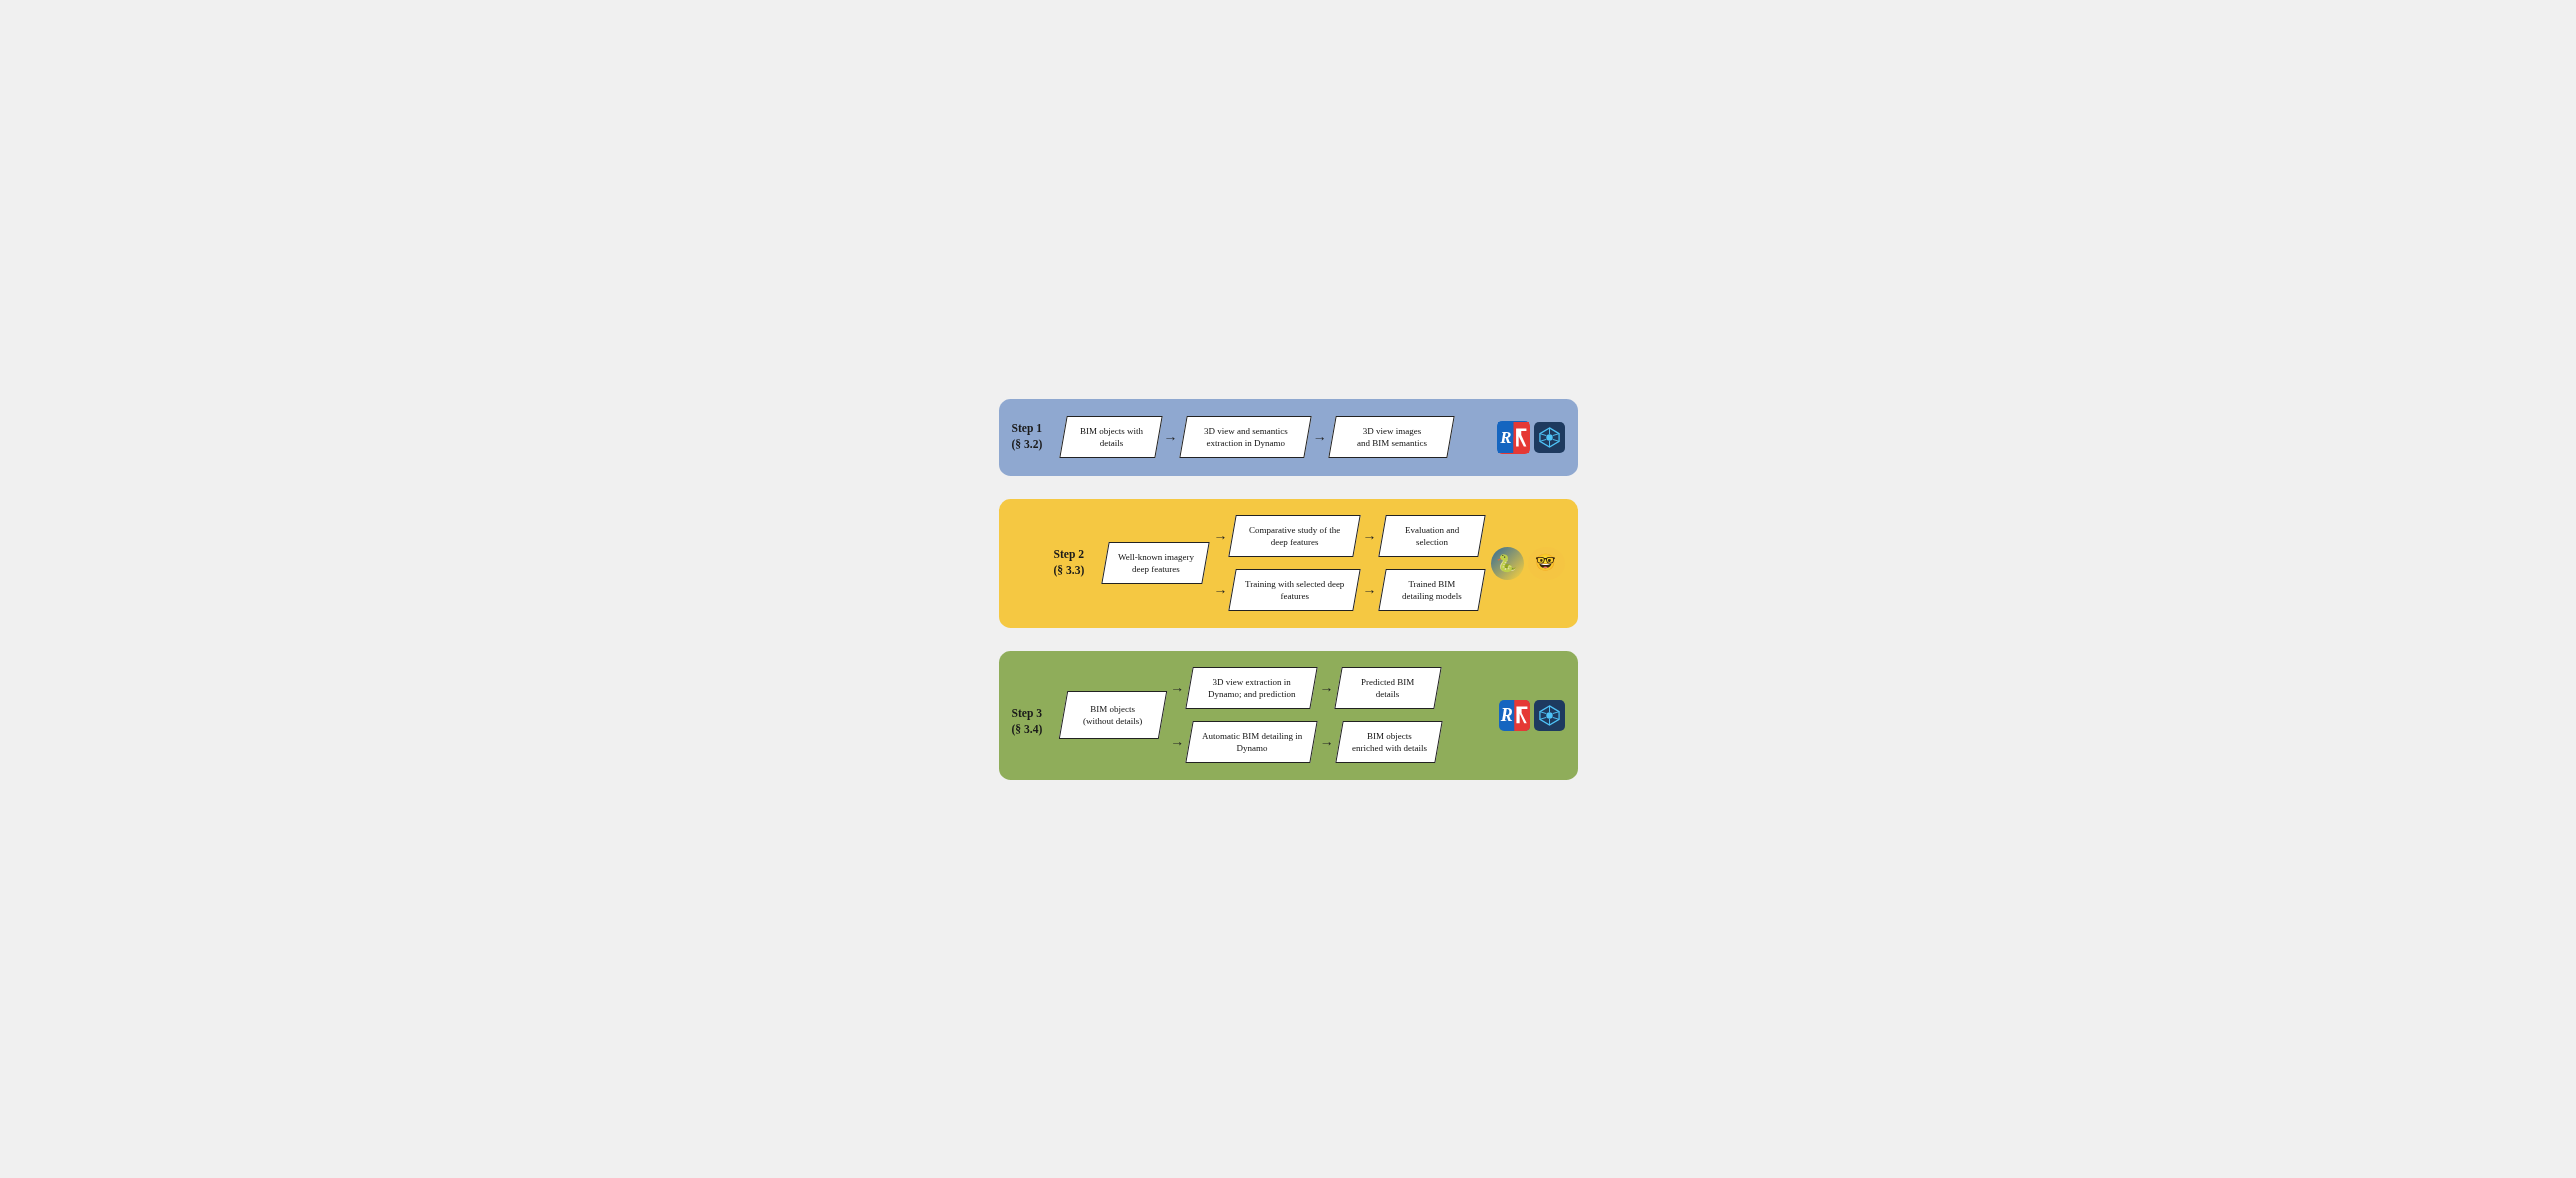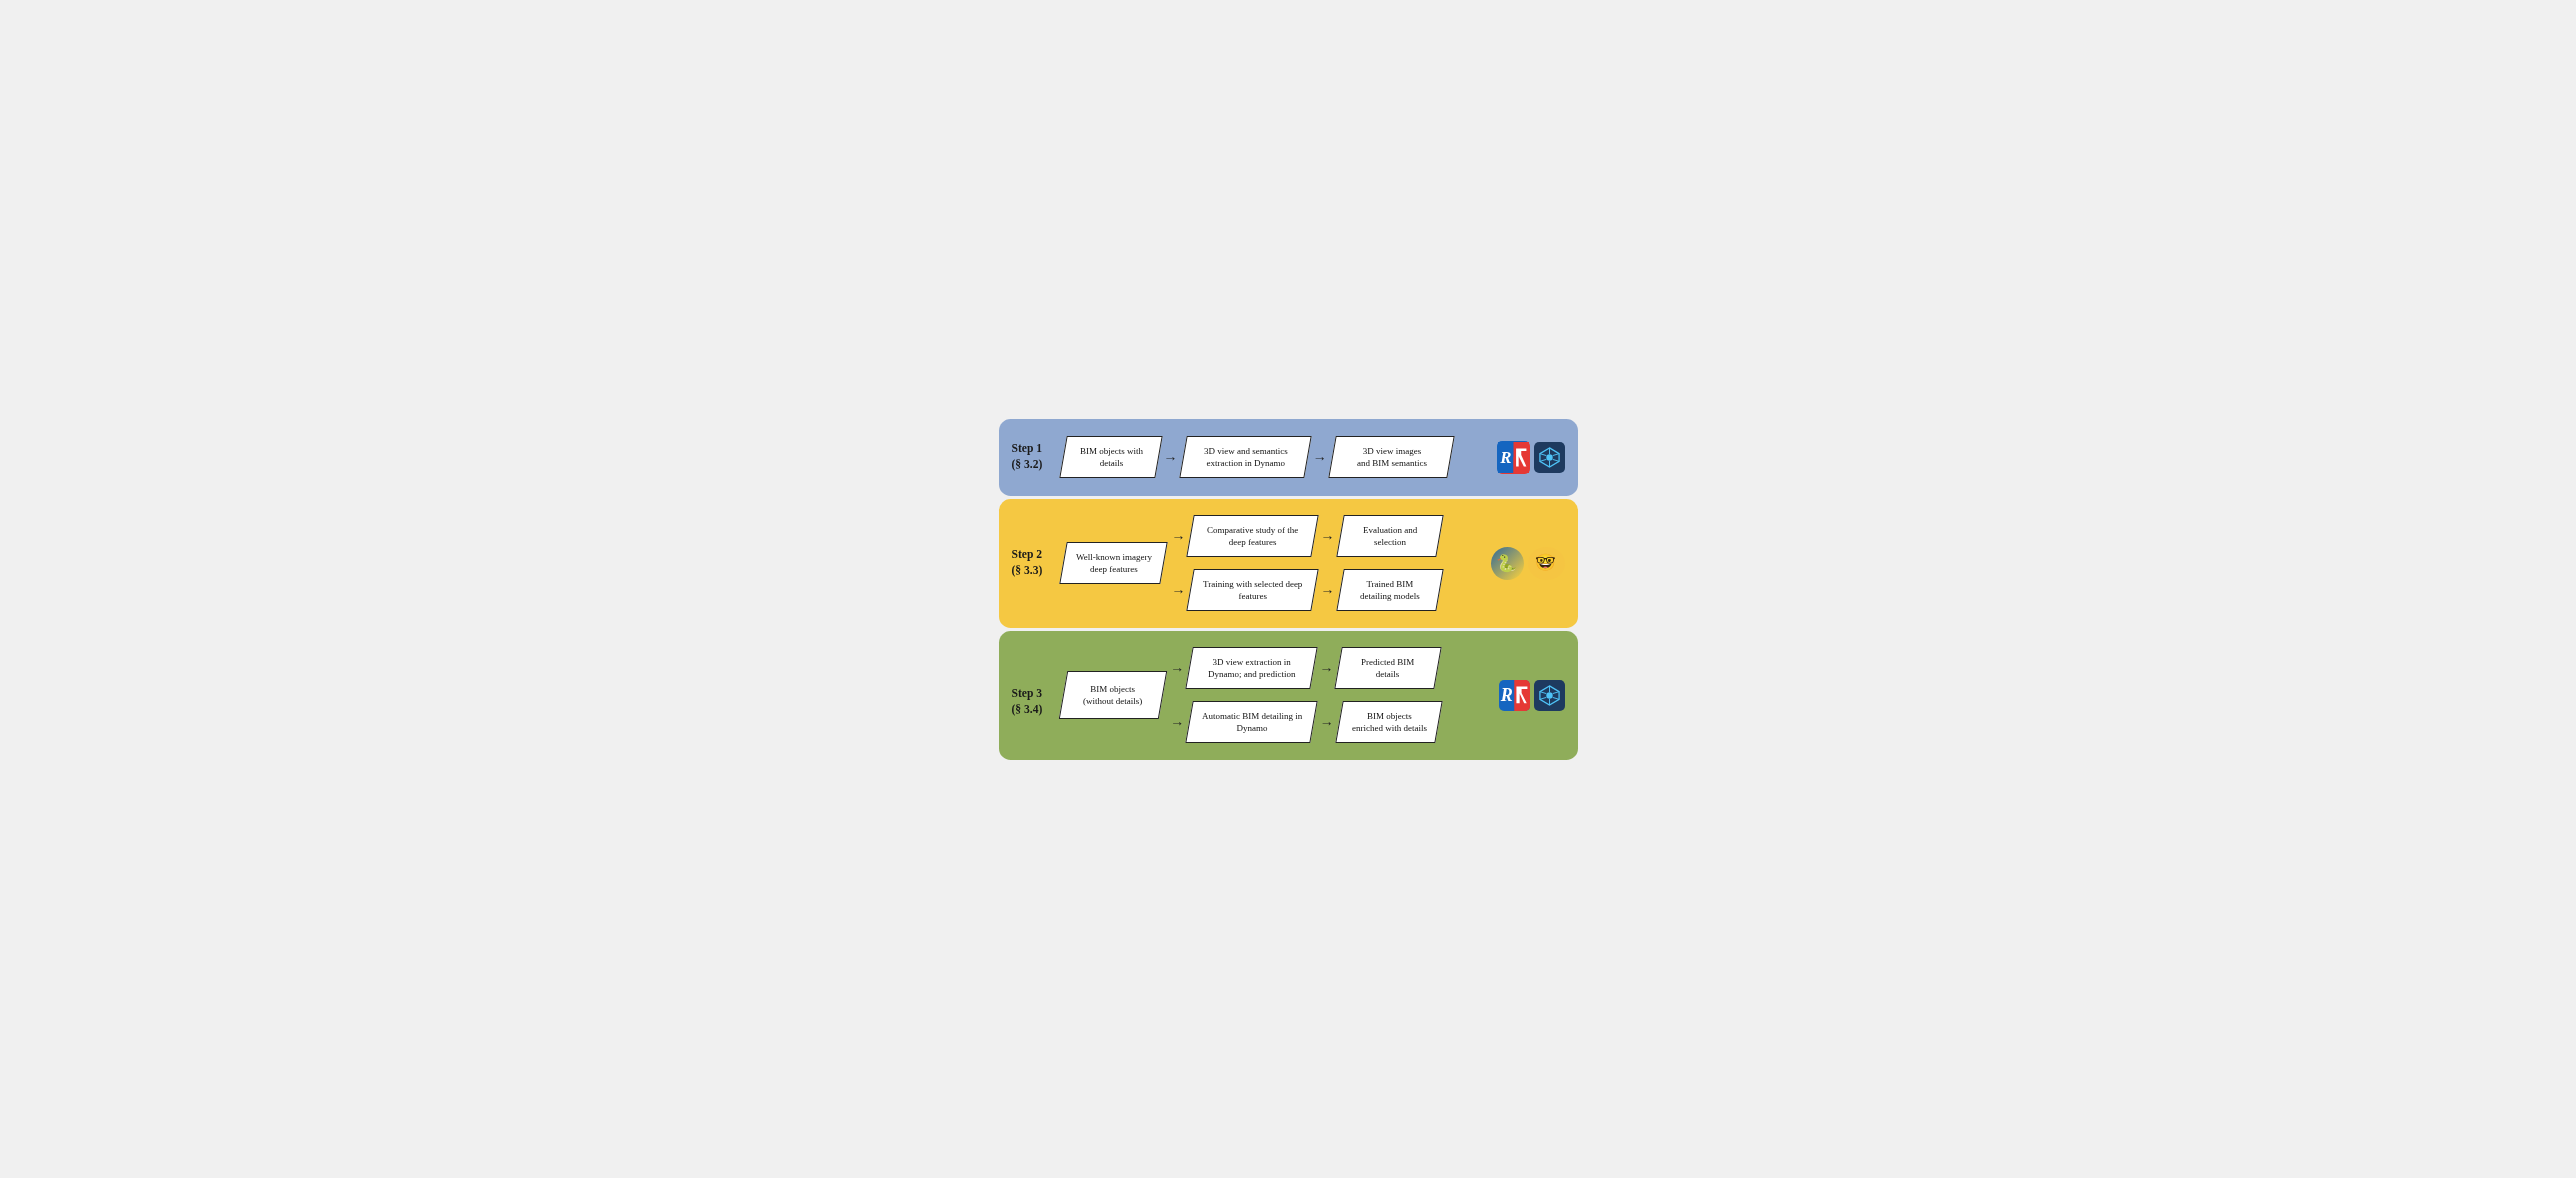--- a/index.html
+++ b/index.html
@@ -9,21 +9,21 @@
       display: flex;
       justify-content: center;
       align-items: center;
       min-height: 100vh;
       padding: 13px;
     }
     .diagram-container {
       width: 579px;
       display: flex;
       flex-direction: column;
-      gap: 3px;
+      gap: 23px;
     }
 
     
     .step-row {
       display: flex;
       align-items: center;
       border-radius: 11.6px;
       padding: 11.6px 13px;
       gap: 0;
       position: relative;
@@ -167,21 +167,21 @@
           <line x1="33" y1="24" x2="23" y2="21" stroke="#4fc3f7" stroke-width="1.5"></line>
           <line x1="18" y1="33" x2="18" y2="23" stroke="#4fc3f7" stroke-width="1.5"></line>
           <line x1="3" y1="24" x2="13" y2="21" stroke="#4fc3f7" stroke-width="1.5"></line>
           <line x1="3" y1="12" x2="13" y2="15" stroke="#4fc3f7" stroke-width="1.5"></line>
         </svg>
       </div>
     </div>
   </div>
 
   <div class="step-row step2" style="align-items:center;">
-    <div class="step-label" style="white-space:pre-line; align-self:center;">Step 2
+    <div class="step-label" style="white-space:pre-line; align-self:center;margin-left:42px;">Step 2
 (§ 3.3)</div>
 
     <div class="step2-content">
 
       <div style="display:flex; align-items:stretch; gap:0;">
 
         <div style="display:flex; align-items:center;">
           <div class="para-box" style="min-width:100px; min-height:42px; align-self:center;">
             <span>Well-known imagery<br>deep features</span>
           </div>

